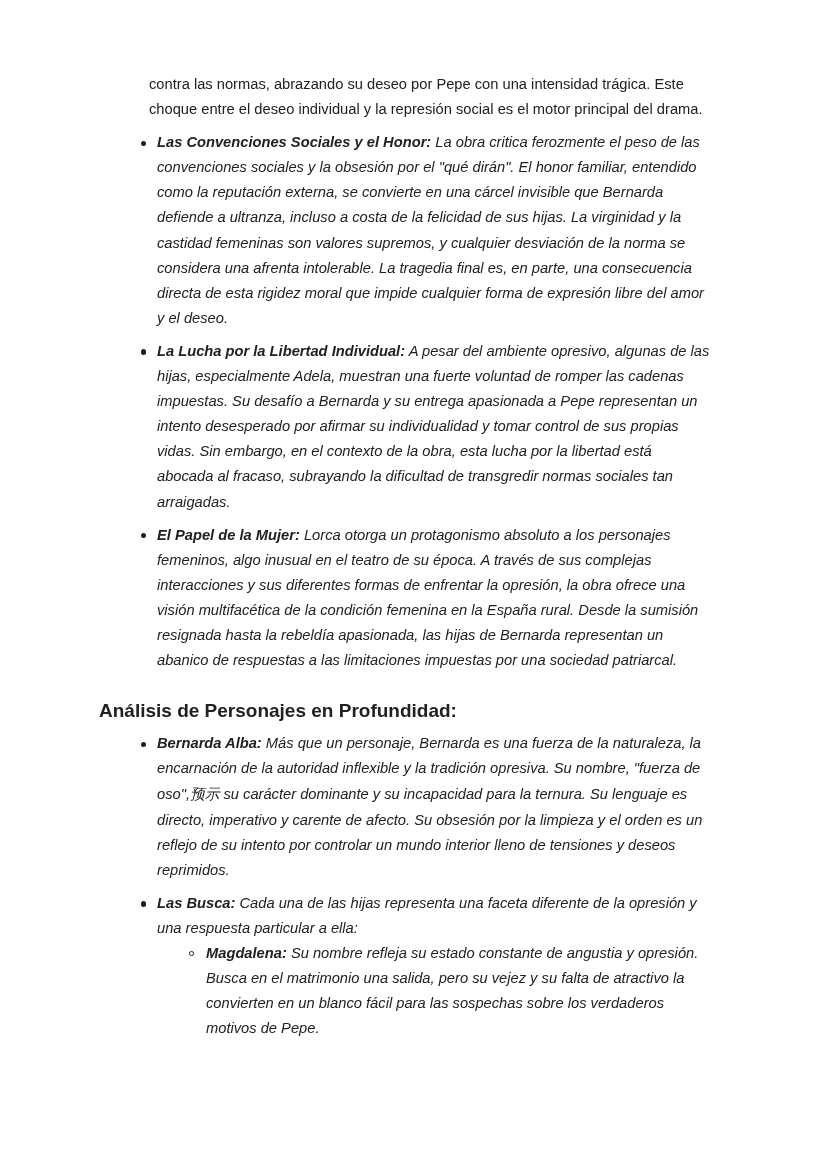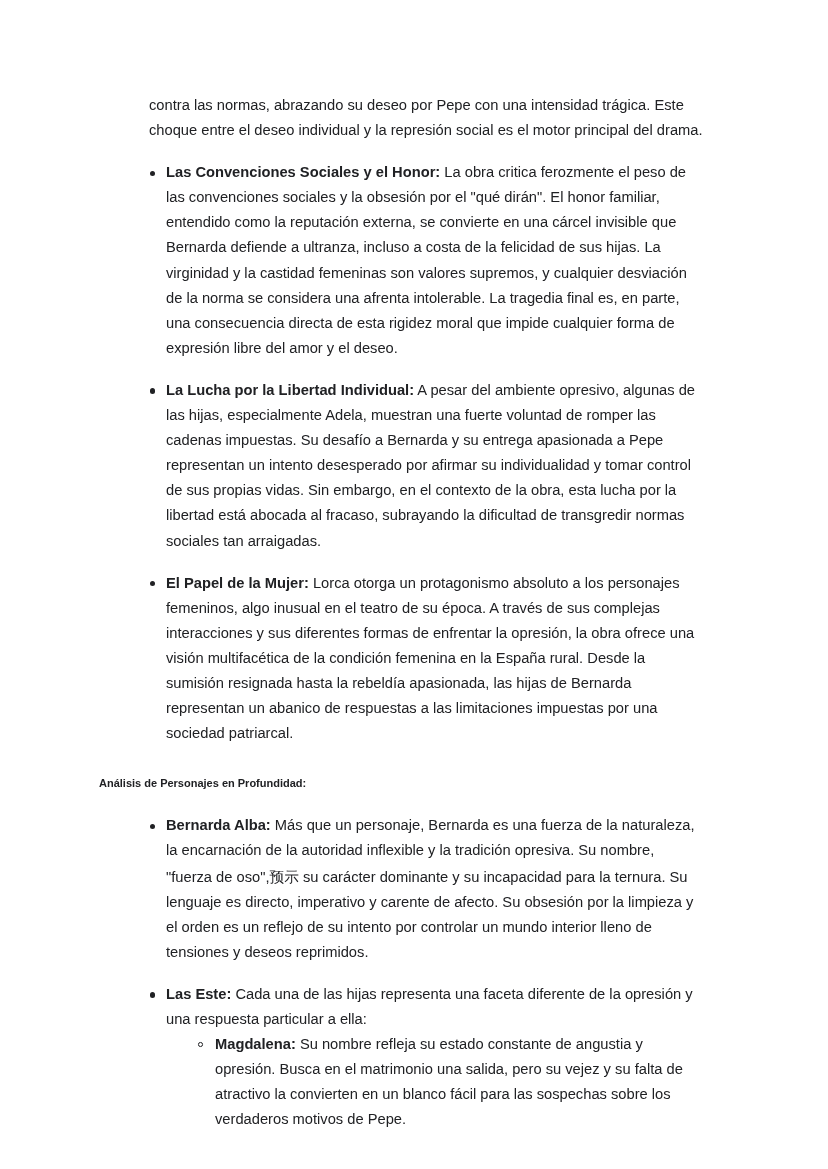--- a/index.html
+++ b/index.html
@@ -14,21 +14,21 @@
     color: #202124;
     -webkit-font-smoothing: antialiased;
   }
 
   .page {
     position: relative;
     width: 828px;
     height: 1169px;
     background: #ffffff;
     box-sizing: border-box;
-    padding: 93px 110px 0 99px;
+    padding: 72px 110px 0 99px;
   }
 
   .doc-body {
     font-size: 14.7px;
     line-height: 25.1px;
   }
 
   
   .cont-para {
     margin: 0 0 0 50px;
@@ -38,21 +38,22 @@
 
   
   ul.level1 {
     list-style: none;
     margin: 0;
     padding: 0;
   }
   ul.level1 > li {
     position: relative;
     padding-left: 50px;
-    margin: 17px;
+    margin: 8px;
+    font-style: italic;
   }
   ul.level1 > li::before {
     content: "";
     position: absolute;
     left: 34px;
     top: 10.5px;
     width: 5.2px;
     height: 5.2px;
     border-radius: 50%;
     background: #202124;
@@ -81,21 +82,21 @@
     border: 1.3px solid #202124;
     box-sizing: border-box;
   }
 
   .term {
     font-weight: bold;
   }
 
   .section-heading {
     font-weight: bold;
-    font-size: 11px;
+    font-size: 19px;
     line-height: 25.1px;
     margin: 25px 0 0 0;
     padding: 0;
   }
 
   .cjk {
     font-family: "DejaVu Sans", sans-serif;
   }
 </style>
 </head>
@@ -118,21 +119,21 @@
       </li>
     </ul>
 
     <p class="section-heading">Análisis de Personajes en Profundidad:</p>
 
     <ul class="level1">
       <li>
         <span class="term">Bernarda Alba:</span><span> Más que un personaje, Bernarda es una fuerza de la naturaleza, la encarnación de la autoridad inflexible y la tradición opresiva. Su nombre, "fuerza de oso",</span><span class="cjk">预示</span><span> su carácter dominante y su incapacidad para la ternura. Su lenguaje es directo, imperativo y carente de afecto. Su obsesión por la limpieza y el orden es un reflejo de su intento por controlar un mundo interior lleno de tensiones y deseos reprimidos.</span>
       </li>
       <li>
-        <span class="term">Las Este:</span><span> Cada una de las hijas representa una faceta diferente de la opresión y una respuesta particular a ella:</span>
+        <span class="term">Las Busca:</span><span> Cada una de las hijas representa una faceta diferente de la opresión y una respuesta particular a ella:</span>
 
         <ul class="level2">
           <li>
             <span class="term">Magdalena:</span><span> Su nombre refleja su estado constante de angustia y opresión. Busca en el matrimonio una salida, pero su vejez y su falta de atractivo la convierten en un blanco fácil para las sospechas sobre los verdaderos motivos de Pepe.</span>
           </li>
         </ul>
       </li>
     </ul>
 
   </div>

